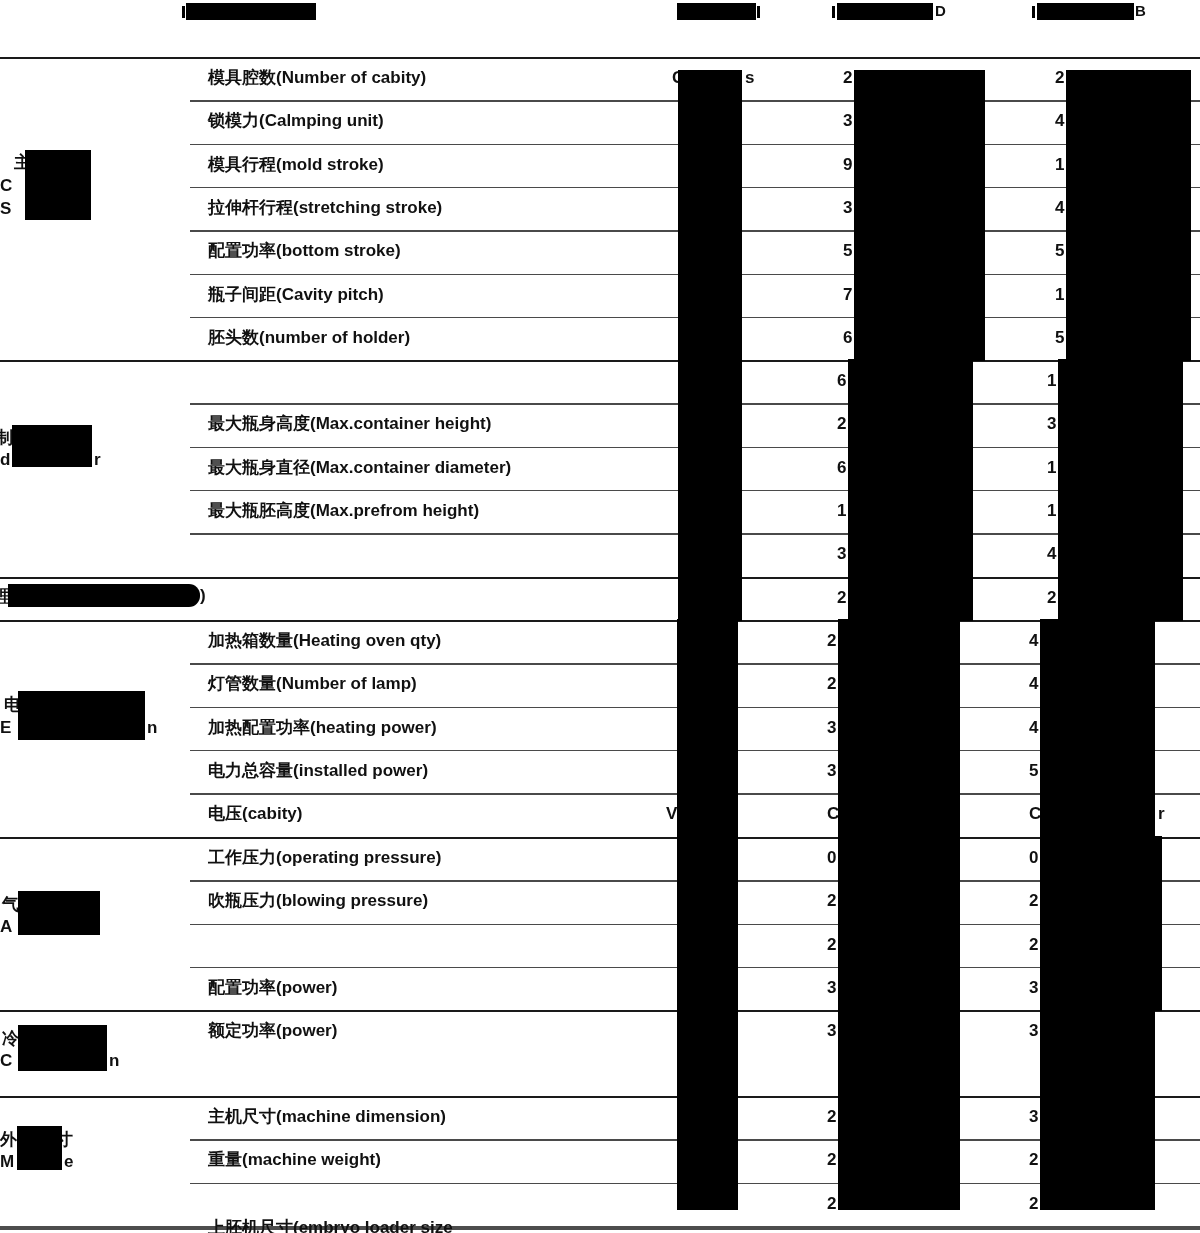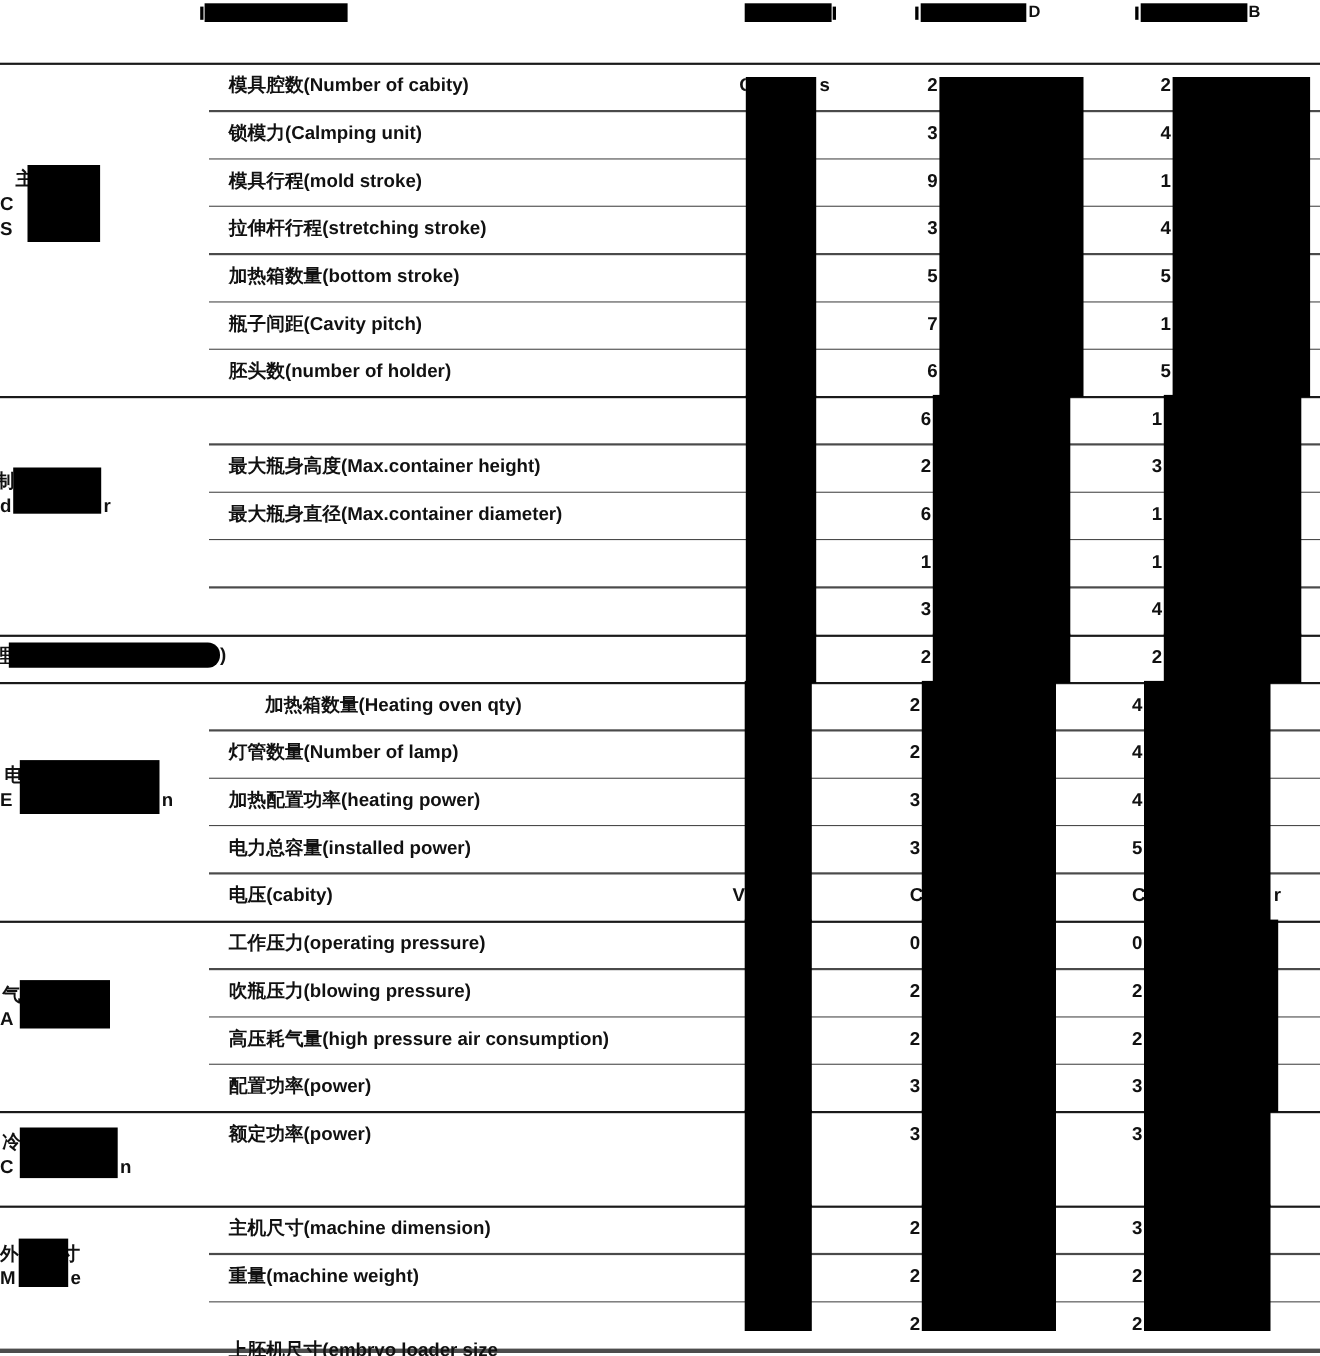--- a/index.html
+++ b/index.html
@@ -53,21 +53,21 @@
     <div class="frag" style="left: 1055px; top: 67px;">2</div>
     <div class="lab" style="left: 208px; top: 109.333px;">锁模力(Calmping unit)</div>
     <div class="frag" style="left: 843px; top: 110.333px;">3</div>
     <div class="frag" style="left: 1055px; top: 110.333px;">4</div>
     <div class="lab" style="left: 208px; top: 152.666px;">模具行程(mold stroke)</div>
     <div class="frag" style="left: 843px; top: 153.666px;">9</div>
     <div class="frag" style="left: 1055px; top: 153.666px;">1</div>
     <div class="lab" style="left: 208px; top: 195.999px;">拉伸杆行程(stretching stroke)</div>
     <div class="frag" style="left: 843px; top: 196.999px;">3</div>
     <div class="frag" style="left: 1055px; top: 196.999px;">4</div>
-    <div class="lab" style="left: 208px; top: 239.332px;">加热箱数量(bottom stroke)</div>
+    <div class="lab" style="left: 208px; top: 239.332px;">配置功率(bottom stroke)</div>
     <div class="frag" style="left: 843px; top: 240.332px;">5</div>
     <div class="frag" style="left: 1055px; top: 240.332px;">5</div>
     <div class="lab" style="left: 208px; top: 282.665px;">瓶子间距(Cavity pitch)</div>
     <div class="frag" style="left: 843px; top: 283.665px;">7</div>
     <div class="frag" style="left: 1055px; top: 283.665px;">1</div>
     <div class="lab" style="left: 208px; top: 325.998px;">胚头数(number of holder)</div>
     <div class="frag" style="left: 843px; top: 326.998px;">6</div>
     <div class="frag" style="left: 1055px; top: 326.998px;">5</div>
     <div class="ln" style="left: 190px; top: 403.333px; width: 1010px; height: 1.5px; background: rgb(74, 74, 74);"></div>
     <div class="ln" style="left: 190px; top: 446.666px; width: 1010px; height: 1.5px; background: rgb(74, 74, 74);"></div>
@@ -81,20 +81,21 @@
     <div class="frag" style="left: 94px; top: 449px;">r</div>
     <div class="bar" style="left: 12px; top: 425px; width: 80px; height: 42px; border-radius: 0px;"></div>
     <div class="frag" style="left: 837px; top: 370px;">6</div>
     <div class="frag" style="left: 1047px; top: 370px;">1</div>
     <div class="lab" style="left: 208px; top: 412.333px;">最大瓶身高度(Max.container height)</div>
     <div class="frag" style="left: 837px; top: 413.333px;">2</div>
     <div class="frag" style="left: 1047px; top: 413.333px;">3</div>
     <div class="lab" style="left: 208px; top: 455.666px;">最大瓶身直径(Max.container diameter)</div>
     <div class="frag" style="left: 837px; top: 456.666px;">6</div>
     <div class="frag" style="left: 1047px; top: 456.666px;">1</div>
+    <div class="lab" style="left: 208px; top: 498.999px;">最大瓶胚高度(Max.prefrom height)</div>
     <div class="frag" style="left: 837px; top: 499.999px;">1</div>
     <div class="frag" style="left: 1047px; top: 499.999px;">1</div>
     <div class="frag" style="left: 837px; top: 543.332px;">3</div>
     <div class="frag" style="left: 1047px; top: 543.332px;">4</div>
     <div class="bar" style="left: 678px; top: 576px; width: 64px; height: 45px;"></div>
     <div class="bar" style="left: 848px; top: 576px; width: 125px; height: 45px;"></div>
     <div class="bar" style="left: 1058px; top: 576px; width: 125px; height: 45px;"></div>
     <div class="frag" style="left: -6px; top: 586px;">理</div>
     <div class="frag" style="left: 200px; top: 585px;">)</div>
     <div class="bar" style="left: 8px; top: 584px; width: 192px; height: 23px; border-radius: 0px 11px 11px 0px;"></div>
@@ -104,21 +105,21 @@
     <div class="ln" style="left: 190px; top: 706.666px; width: 1010px; height: 1.5px; background: rgb(74, 74, 74);"></div>
     <div class="ln" style="left: 190px; top: 749.999px; width: 1010px; height: 1.5px; background: rgb(74, 74, 74);"></div>
     <div class="ln" style="left: 190px; top: 793.332px; width: 1010px; height: 1.5px; background: rgb(74, 74, 74);"></div>
     <div class="bar" style="left: 677px; top: 619px; width: 61px; height: 219px;"></div>
     <div class="bar" style="left: 838px; top: 619px; width: 122px; height: 219px;"></div>
     <div class="bar" style="left: 1040px; top: 619px; width: 115px; height: 219px;"></div>
     <div class="frag" style="left: 4px; top: 694px;">电</div>
     <div class="frag" style="left: 0px; top: 717px;">E</div>
     <div class="frag" style="left: 147px; top: 717px;">n</div>
     <div class="bar" style="left: 18px; top: 691px; width: 127px; height: 49px; border-radius: 0px;"></div>
-    <div class="lab" style="left: 208px; top: 629px; margin-left: 33px;">加热箱数量(Heating oven qty)</div>
+    <div class="lab" style="left: 208px; top: 629px;">加热箱数量(Heating oven qty)</div>
     <div class="frag" style="left: 827px; top: 630px;">2</div>
     <div class="frag" style="left: 1029px; top: 630px;">4</div>
     <div class="lab" style="left: 208px; top: 672.333px;">灯管数量(Number of lamp)</div>
     <div class="frag" style="left: 827px; top: 673.333px;">2</div>
     <div class="frag" style="left: 1029px; top: 673.333px;">4</div>
     <div class="lab" style="left: 208px; top: 715.666px;">加热配置功率(heating power)</div>
     <div class="frag" style="left: 827px; top: 716.666px;">3</div>
     <div class="frag" style="left: 1029px; top: 716.666px;">4</div>
     <div class="lab" style="left: 208px; top: 758.999px;">电力总容量(installed power)</div>
     <div class="frag" style="left: 827px; top: 759.999px;">3</div>
@@ -136,21 +137,20 @@
     <div class="bar" style="left: 1040px; top: 836px; width: 122px; height: 175px;"></div>
     <div class="frag" style="left: 2px; top: 894px;">气</div>
     <div class="frag" style="left: 0px; top: 916px;">A</div>
     <div class="bar" style="left: 18px; top: 891px; width: 82px; height: 44px; border-radius: 0px;"></div>
     <div class="lab" style="left: 208px; top: 846px;">工作压力(operating pressure)</div>
     <div class="frag" style="left: 827px; top: 847px;">0</div>
     <div class="frag" style="left: 1029px; top: 847px;">0</div>
     <div class="lab" style="left: 208px; top: 889.333px;">吹瓶压力(blowing pressure)</div>
     <div class="frag" style="left: 827px; top: 890.333px;">2</div>
     <div class="frag" style="left: 1029px; top: 890.333px;">2</div>
-    <div class="lab" style="left: 208px; top: 932.666px;">高压耗气量(high pressure air consumption)</div>
     <div class="frag" style="left: 827px; top: 933.666px;">2</div>
     <div class="frag" style="left: 1029px; top: 933.666px;">2</div>
     <div class="lab" style="left: 208px; top: 975.999px;">配置功率(power)</div>
     <div class="frag" style="left: 827px; top: 976.999px;">3</div>
     <div class="frag" style="left: 1029px; top: 976.999px;">3</div>
     <div class="bar" style="left: 677px; top: 1009px; width: 61px; height: 88px;"></div>
     <div class="bar" style="left: 838px; top: 1009px; width: 122px; height: 88px;"></div>
     <div class="bar" style="left: 1040px; top: 1009px; width: 115px; height: 88px;"></div>
     <div class="frag" style="left: 2px; top: 1028px;">冷</div>
     <div class="frag" style="left: 0px; top: 1050px;">C</div>

